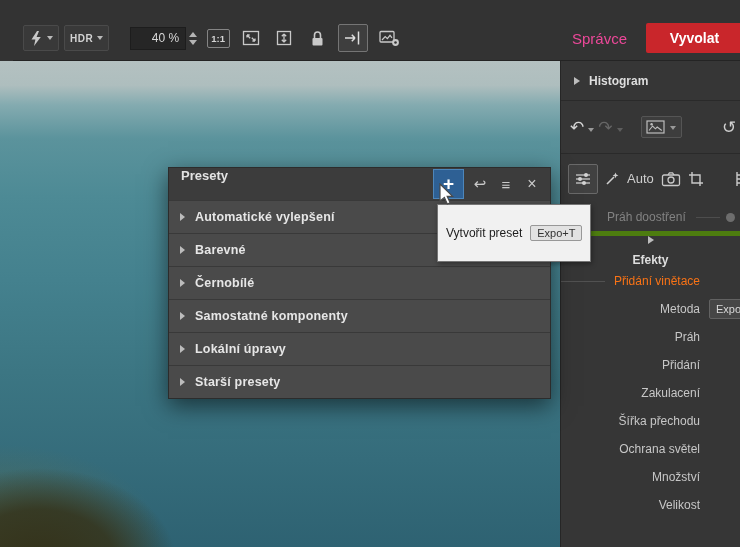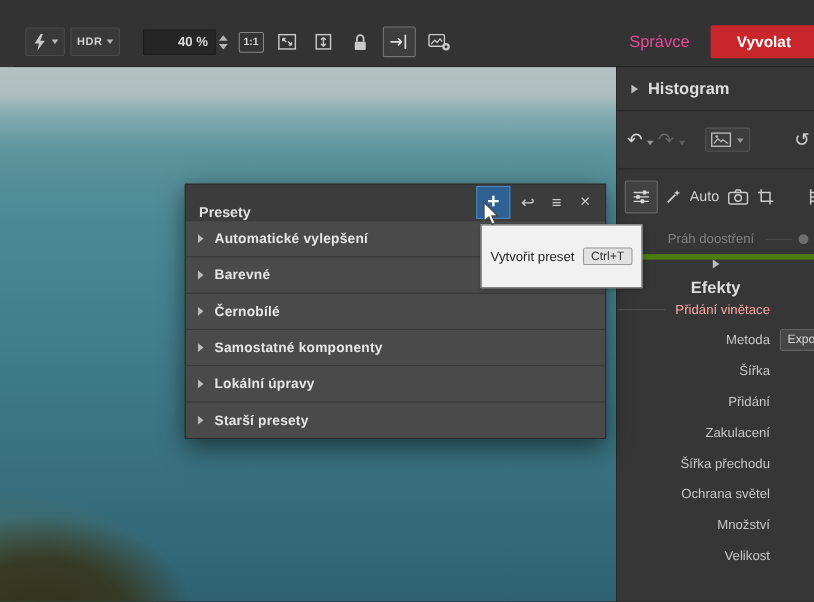--- a/index.html
+++ b/index.html
@@ -10,22 +10,22 @@
   
   .toolbar{position:absolute;left:0;top:0;width:740px;height:61px;background:#333333;
            border-bottom:1px solid #242424;display:flex;align-items:center;
            padding:16px 10px 0 10px;gap:5px;margin-left:13px;}
   .tb-group{height:26px;display:flex;align-items:center;gap:4px;padding:0 5px;
             background:#393939;border:1px solid #4a4a4a;border-radius:2px;color:#cfcfcf;}
   .hdr-text{font-size:10px;font-weight:bold;letter-spacing:.5px;color:#d2d2d2;}
   .caret{width:0;height:0;border-left:3.5px solid transparent;border-right:3.5px solid transparent;
          border-top:4.5px solid #b9b9b9;}
   .zoom-wrap{display:flex;align-items:center;margin-left:16px;}
-  .zoom-field{width:66px;height:23px;background:#262626;border:1px solid #1d1d1d;color:#d8d8d8;
-              font-size:12px;display:flex;align-items:center;justify-content:flex-end;padding-right:6px;font-weight:bold;}
+  .zoom-field{width:56px;height:23px;background:#262626;border:1px solid #1d1d1d;color:#d8d8d8;
+              font-size:12px;display:flex;align-items:center;justify-content:flex-end;padding-right:6px;}
   .stepper{display:flex;flex-direction:column;gap:3px;margin-left:3px;}
   .tri-up{width:0;height:0;border-left:4px solid transparent;border-right:4px solid transparent;
           border-bottom:5px solid #b5b5b5;}
   .tri-dn{width:0;height:0;border-left:4px solid transparent;border-right:4px solid transparent;
           border-top:5px solid #b5b5b5;}
   .tb-icon{height:28px;min-width:24px;display:flex;align-items:center;justify-content:center;
            color:#c9c9c9;margin-left:4px;}
   .ratio-box{width:23px;height:19px;border:1px solid #858585;border-radius:2px;color:#d5d5d5;
              font-size:9.5px;font-weight:bold;display:flex;align-items:center;justify-content:center;}
   .active-tool{background:#3e3e3e;border:1px solid #757575;border-radius:2px;padding:2px 4px;}
@@ -38,21 +38,21 @@
     background:
       radial-gradient(190px 130px at 7% 103%, #34321a 0%, rgba(52,50,26,.85) 40%, rgba(52,50,26,0) 72%),
       radial-gradient(260px 150px at 0% 98%, rgba(122,112,48,.45), rgba(122,112,48,0) 62%),
       linear-gradient(180deg,#b4c1c1 0%,#aebebe 5%,#84abb0 9%,#5b939c 16%,#4d8a95 28%,
                       #44818e 45%,#3c7683 64%,#356c7b 82%,#2e6272 100%);}
 
   
   .rpanel{position:absolute;left:560px;top:61px;width:180px;height:486px;background:#363636;
           border-left:1px solid #262626;display:flex;flex-direction:column;overflow:hidden;}
   .sec-hdr{height:39px;flex:none;display:flex;align-items:center;gap:9px;padding:0 13px;
-           color:#dedede;font-size:15px;font-weight:bold;}
+           color:#dedede;font-size:12px;font-weight:bold;}
   .tri-right{width:0;height:0;border-top:4px solid transparent;border-bottom:4px solid transparent;
              border-left:6px solid #bdbdbd;flex:none;}
   .hist-row{height:53px;flex:none;border-top:1px solid #2a2a2a;display:flex;align-items:center;
             padding:0 9px;gap:3px;color:#d5d5d5;}
   .g-dis{color:#666 !important;}
   .small-caret{width:0;height:0;border-left:3px solid transparent;border-right:3px solid transparent;
                border-top:4px solid #999;margin:6px 1px 0 1px;}
   .arrow-glyph{font-size:17px;line-height:1;}
   .img-btn{display:flex;align-items:center;gap:4px;margin-left:14px;padding:3px 4px;
            border:1px solid #555;border-radius:2px;background:#3d3d3d;}
@@ -60,33 +60,33 @@
   .tools-row{height:50px;flex:none;border-top:1px solid #2a2a2a;display:flex;align-items:center;
              padding:0 7px;gap:7px;color:#cfcfcf;}
   .sliders-btn{width:30px;height:30px;background:#414141;border:1px solid #696969;border-radius:2px;
                display:flex;align-items:center;justify-content:center;}
   .auto-wrap{display:flex;align-items:center;gap:5px;font-size:13px;color:#cfcfcf;}
   .sharp-row{height:28px;flex:none;display:flex;align-items:center;color:#828282;font-size:12px;
              padding-left:46px;}
   .mini-track{flex:1;height:1px;background:#4d4d4d;margin:0 6px 0 10px;}
   .mini-knob{width:9px;height:9px;border-radius:50%;background:#6d6d6d;margin-right:5px;flex:none;}
   .fx-hdr{border-top:5px solid #4d7c0f;height:36px;flex-direction:column;}
-  .group-row{height:28px;flex:none;display:flex;align-items:center;color:#fca5a5;font-size:12px;
+  .group-row{height:28px;flex:none;display:flex;align-items:center;color:#f97316;font-size:12px;
              padding-right:40px;}
   .gline{flex:1;height:1px;background:#515151;margin-right:9px;}
   .param-row{height:28px;flex:none;display:flex;align-items:center;justify-content:flex-end;
              padding-right:40px;color:#c7c7c7;font-size:12px;position:relative;padding-left:28px;}
   .method-btn{position:absolute;left:148px;top:4px;height:20px;width:44px;background:#464646;
               border:1px solid #626262;border-radius:2px;color:#d8d8d8;font-size:11px;
               display:flex;align-items:center;padding-left:6px;}
 
   
   .presets{position:absolute;left:168px;top:167px;width:383px;background:#393939;z-index:10;
            border:1px solid #2c2c2c;box-shadow:0 7px 22px rgba(0,0,0,.55);}
-  .p-hdr{height:32px;display:flex;align-items:flex-end;padding-left:12px;background:#3c3c3c;}
+  .p-hdr{height:32px;display:flex;align-items:flex-start;padding-left:12px;background:#3c3c3c;}
   .p-title{flex:1;font-size:13px;font-weight:bold;color:#e2e2e2;}
   .p-btns{display:flex;align-items:center;height:100%;padding-right:5px;}
   .plus-btn{width:31px;height:30px;background:#2e6094;border:1px solid #4d86ba;color:#fff;
             font-size:19px;font-weight:bold;display:flex;align-items:center;justify-content:center;
             margin-right:3px;}
   .p-ibtn{width:26px;height:30px;display:flex;align-items:center;justify-content:center;
           color:#c9c9c9;font-size:15px;}
   .p-row{height:32px;margin-top:1px;background:#4a4a4a;display:flex;align-items:center;
          padding-left:11px;gap:10px;text-align:center;}
   .row-tri{width:0;height:0;border-top:4px solid transparent;border-bottom:4px solid transparent;
@@ -268,21 +268,21 @@
     <div class="group-row">
       <span class="gline"></span>
       <span>Přidání vinětace</span>
     </div>
 
     <div class="param-row">
       <span>Metoda</span>
       <span class="method-btn">Expo</span>
     </div>
     <div class="param-row">
-      <span>Šířka</span>
+      <span>Práh</span>
     </div>
     <div class="param-row">
       <span>Přidání</span>
     </div>
     <div class="param-row">
       <span>Zakulacení</span>
     </div>
     <div class="param-row">
       <span>Šířka přechodu</span>
     </div>
@@ -330,21 +330,21 @@
       <span class="p-label">Lokální úpravy</span>
     </div>
     <div class="p-row">
       <span class="row-tri"></span>
       <span class="p-label">Starší presety</span>
     </div>
   </div>
 
   <div class="tooltip">
     <span>Vytvořit preset</span>
-    <span class="kbd">Ctrl+T</span>
+    <span class="kbd">Expo+T</span>
   </div>
 
   <div class="cursor">
     <svg width="22" height="24" viewBox="0 0 22 24">
       <path d="M3 1 L3 18 L7.4 14.4 L10.3 21 L13.1 19.7 L10.2 13.3 L15.6 13.3 Z" fill="#ffffff" stroke="#4a4a4a" stroke-width="1.2"></path>
     </svg>
   </div>
 
 </div>
 

